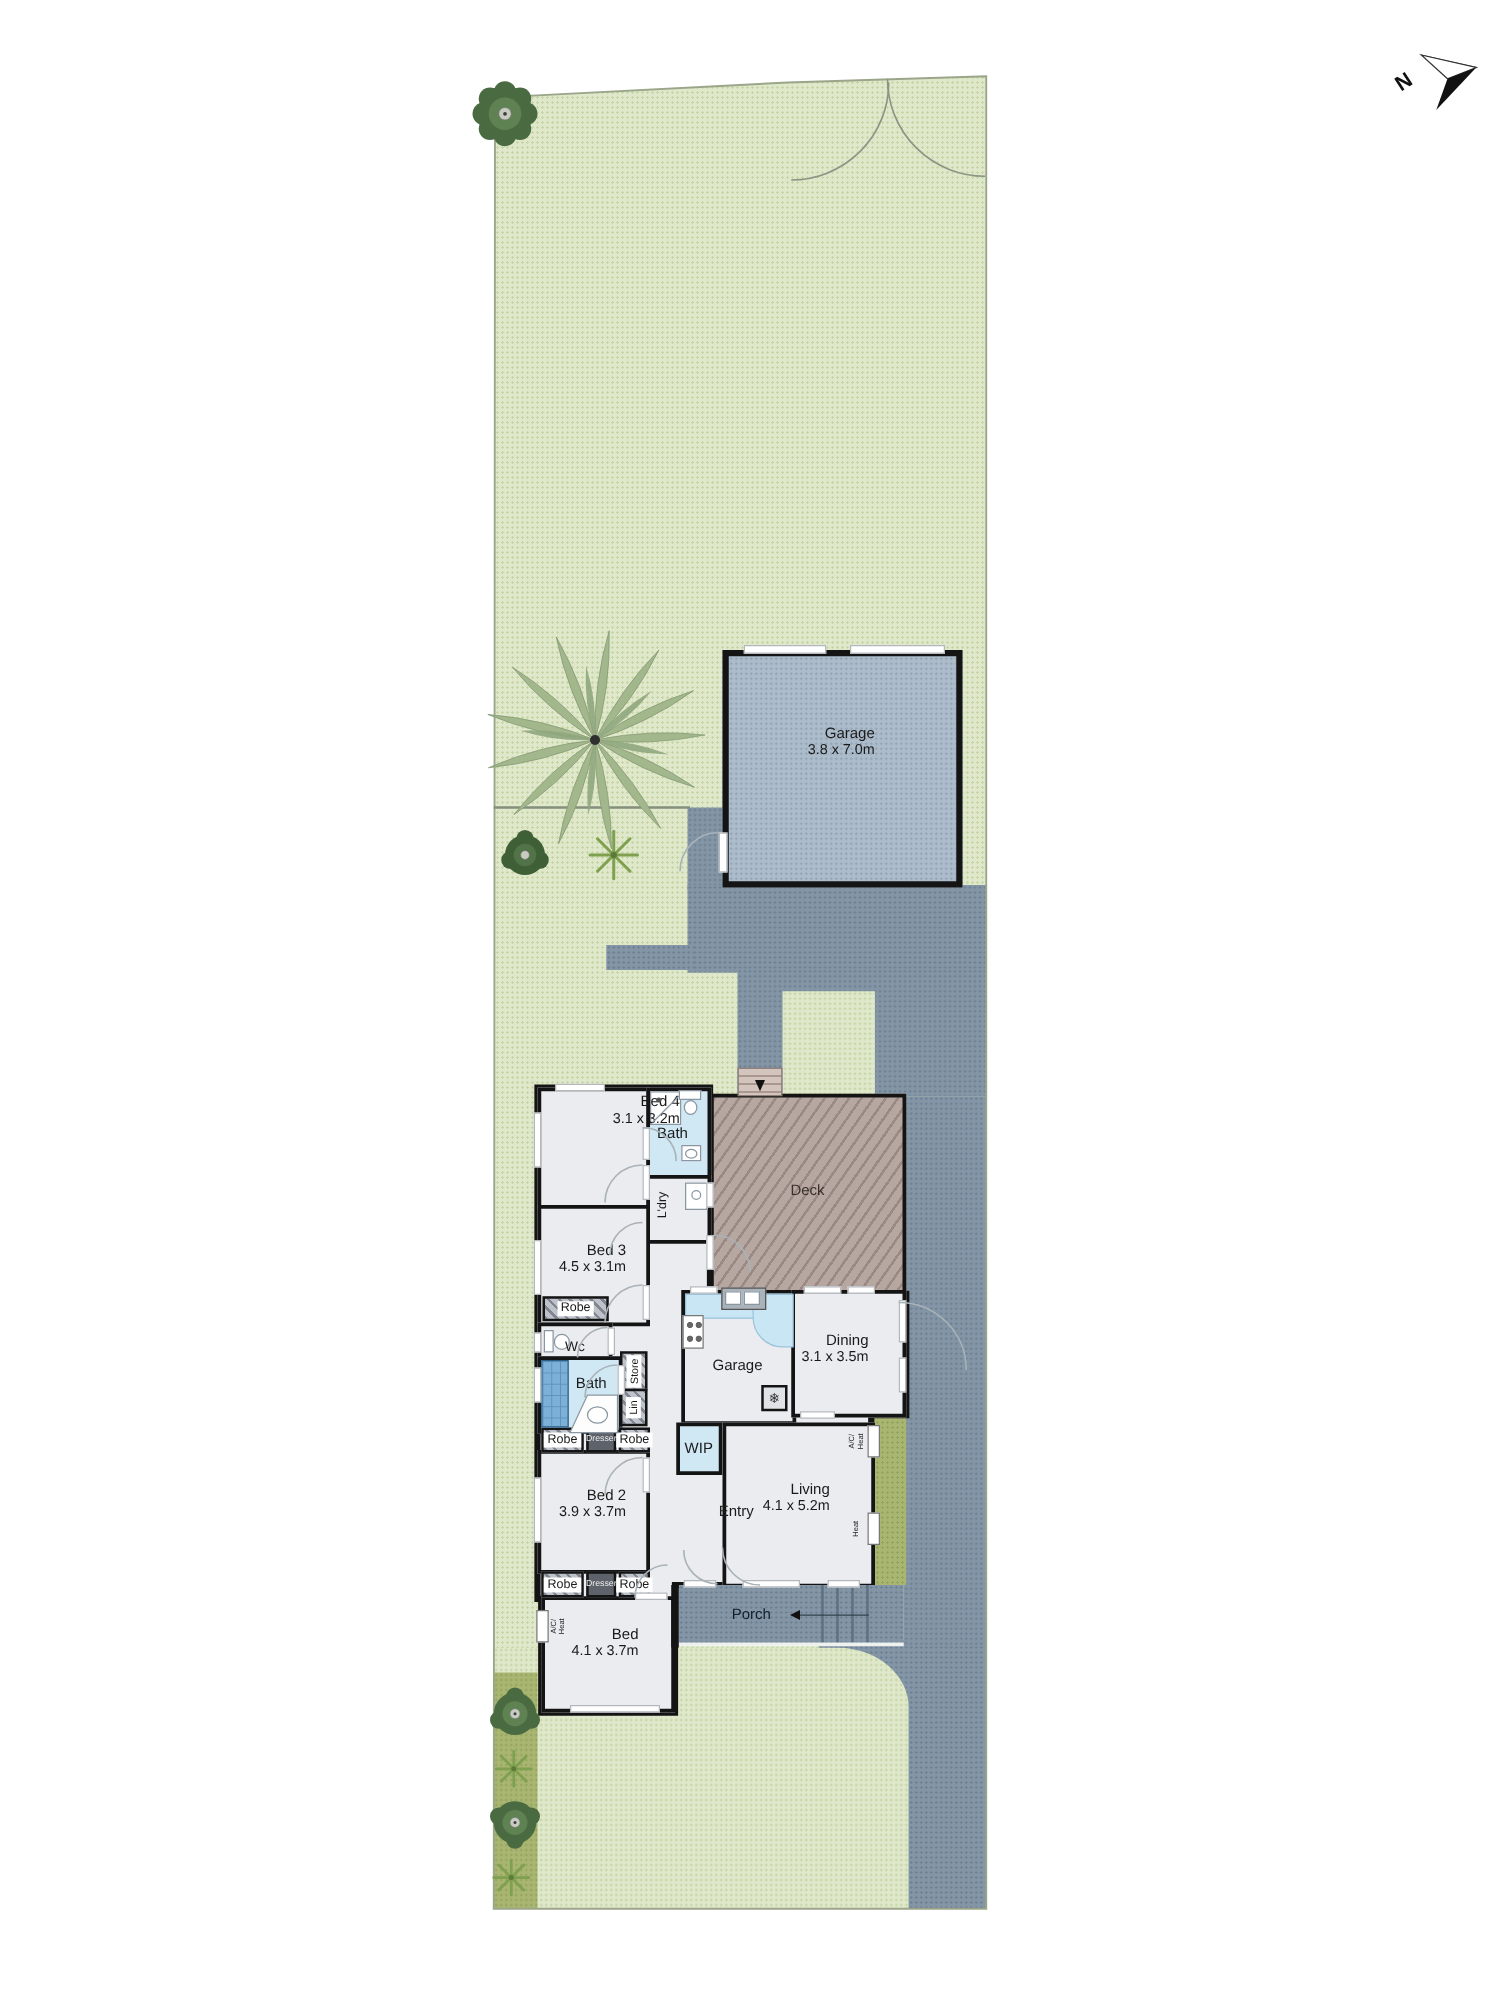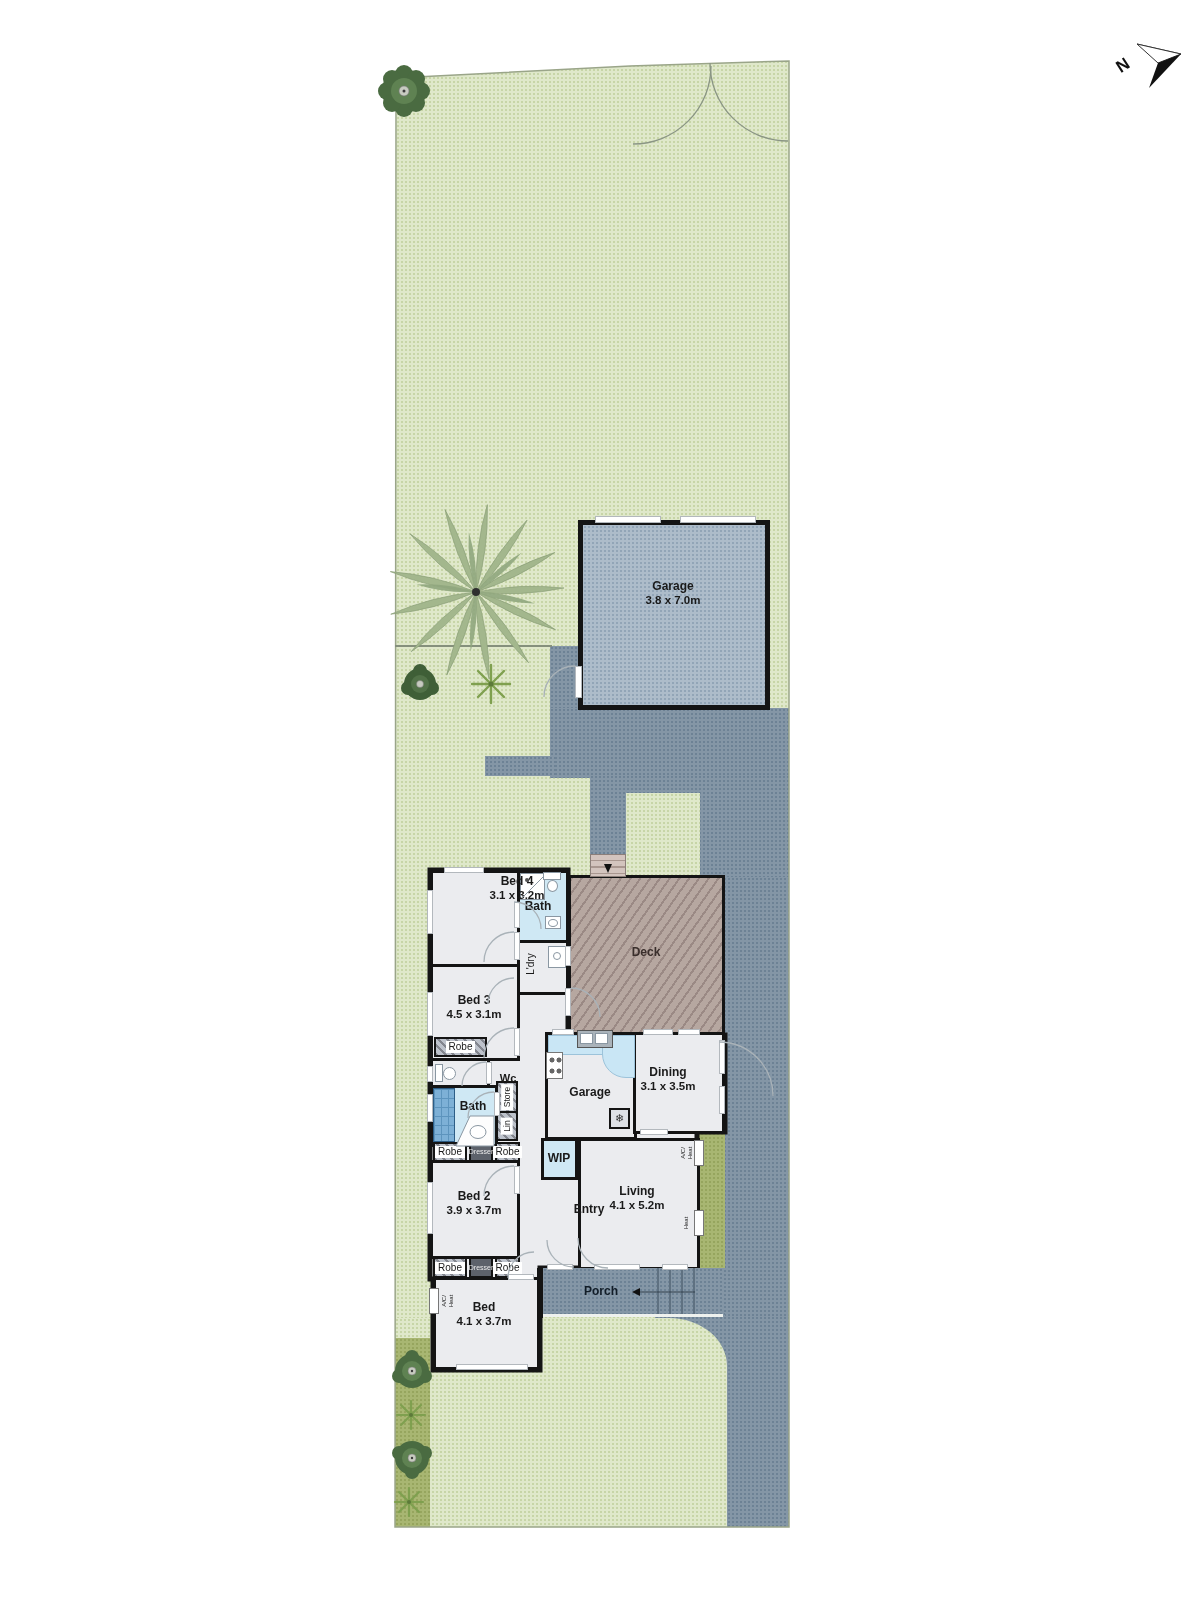--- a/index.html
+++ b/index.html
@@ -18,21 +18,21 @@
   .deck-tex{background-color:#b6a7a0;
     background-image:repeating-linear-gradient(125deg,#9a8984 0 2px,rgba(0,0,0,0) 2px 8px);}
   .room{background:#ebecef;border:3px solid #141414;}
   .wet{background:#cfe8f4;border:3px solid #141414;}
   .robe-box{background-color:#bdc2cb;border:2px solid #141414;
     background-image:repeating-linear-gradient(45deg,rgba(35,35,42,.38) 0 2px,rgba(0,0,0,0) 2px 6px);
     display:flex;align-items:center;justify-content:center;}
   .dresser-box{background:#5d626b;border:2px solid #141414;display:flex;align-items:center;justify-content:center;}
   .chip{background:#fff;padding:0 3px;font-size:10px;line-height:12px;white-space:nowrap;}
   .dresser-chip{color:#ececec;font-size:7px;line-height:8px;white-space:nowrap;}
-  .lbl{position:absolute;transform:translate(-50%,-50%);text-align:center;font-size:12px;line-height:14px;white-space:nowrap;font-weight:bold;}
+  .lbl{position:absolute;transform:translate(-50%,-50%);text-align:right;font-size:12px;line-height:14px;white-space:nowrap;}
   .lbl .dims{font-size:11.5px;}
   .vlbl{position:absolute;transform:translate(-50%,-50%) rotate(-90deg);font-size:10px;white-space:nowrap;}
   .tinyv{position:absolute;transform:translate(-50%,-50%) rotate(-90deg);font-size:6px;line-height:6.5px;
          text-align:center;white-space:pre-line;}
   .win{background:#fff;border:1px solid #b3b8bd;}
   .fixture{background:#fff;border:1px solid #8a97a2;}
   .unit{background:#fff;border:1px solid #777;}
   svg{display:block;}
 </style>
 </head>
@@ -199,21 +199,21 @@
       <div class="dims">3.1 x 3.2m</div>
     </div>
   <div class="lbl" style="left:538px;top:906px;">
     <div>Bath</div>
     </div>
   <div class="vlbl" style="left:530px;top:964px;">L'dry</div>
   <div class="lbl" style="left:474px;top:1007px;">
     <div>Bed 3</div>
       <div class="dims">4.5 x 3.1m</div>
     </div>
-  <div class="lbl" style="left:460px;top:1078px;font-size:11px;margin-left:48px;">
+  <div class="lbl" style="left:460px;top:1078px;font-size:11px;">
     <div>Wc</div>
     </div>
   <div class="lbl" style="left:473px;top:1106px;">
     <div>Bath</div>
     </div>
   <div class="lbl" style="left:590px;top:1092px;">
     <div>Garage</div>
     </div>
   <div class="lbl" style="left:668px;top:1079px;">
     <div>Dining</div>

